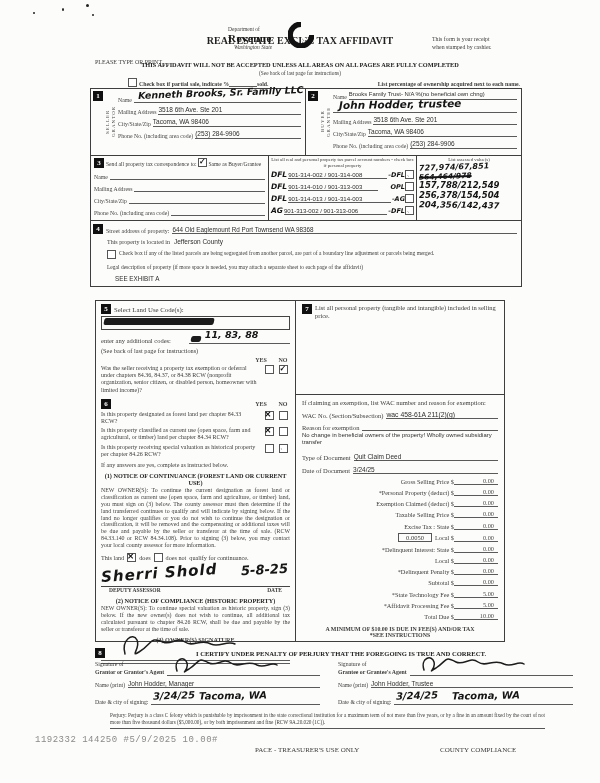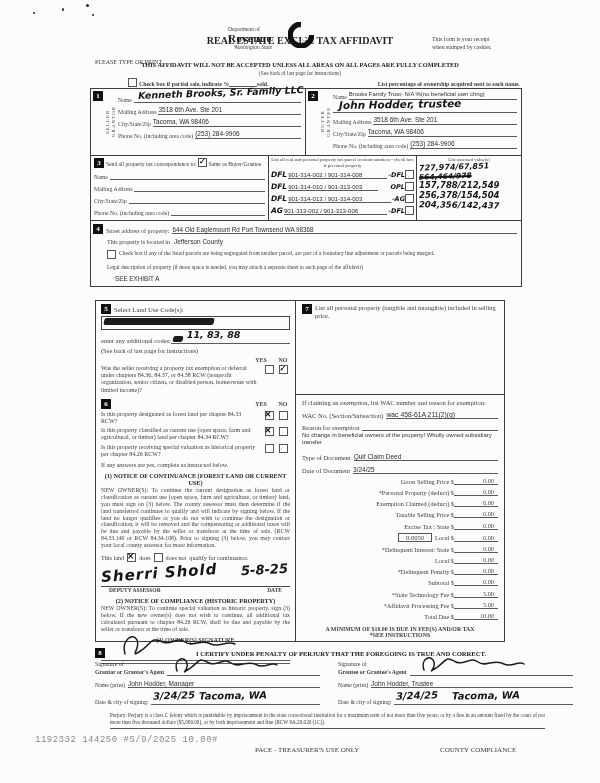--- a/index.html
+++ b/index.html
@@ -237,21 +237,21 @@
 
     <div style="width:200px;border-right:1px solid #3e3e3e;padding:3px 5px;box-sizing:border-box;">
 
       <div class="row" style="gap:3px;align-items:center;">
         <span class="secnum">5</span>
         <span style="font-size:6.8px;">Select Land Use Code(s):</span>
       </div>
       <div style="border:1px solid #444;height:10px;margin-top:2px;padding:1px 2px;">
         <div class="redact" style="width:110px;"></div>
       </div>
-      <div class="row" style="align-items:flex-end;margin-top:3px;font-size:6.5px;">
+      <div class="row" style="align-items:flex-end;margin-top:3px;font-size:6.5px;gap:18px;">
         <span>enter any additional codes:</span>
         <span class="uline" style="flex:1;position:relative;height:10px;">
           <span class="redact abs" style="left:2px;top:3px;width:10px;height:6px;"></span>
           <span class="hw abs" style="left:16px;top:-4px;font-size:9.5px;">11, 83, 88</span>
         </span>
       </div>
       <div style="font-size:6.3px;margin-top:3px;">(See back of last page for instructions)</div>
       <div class="ynh" style="margin-top:3px;">
         <span>YES</span>
         <span>NO</span>

